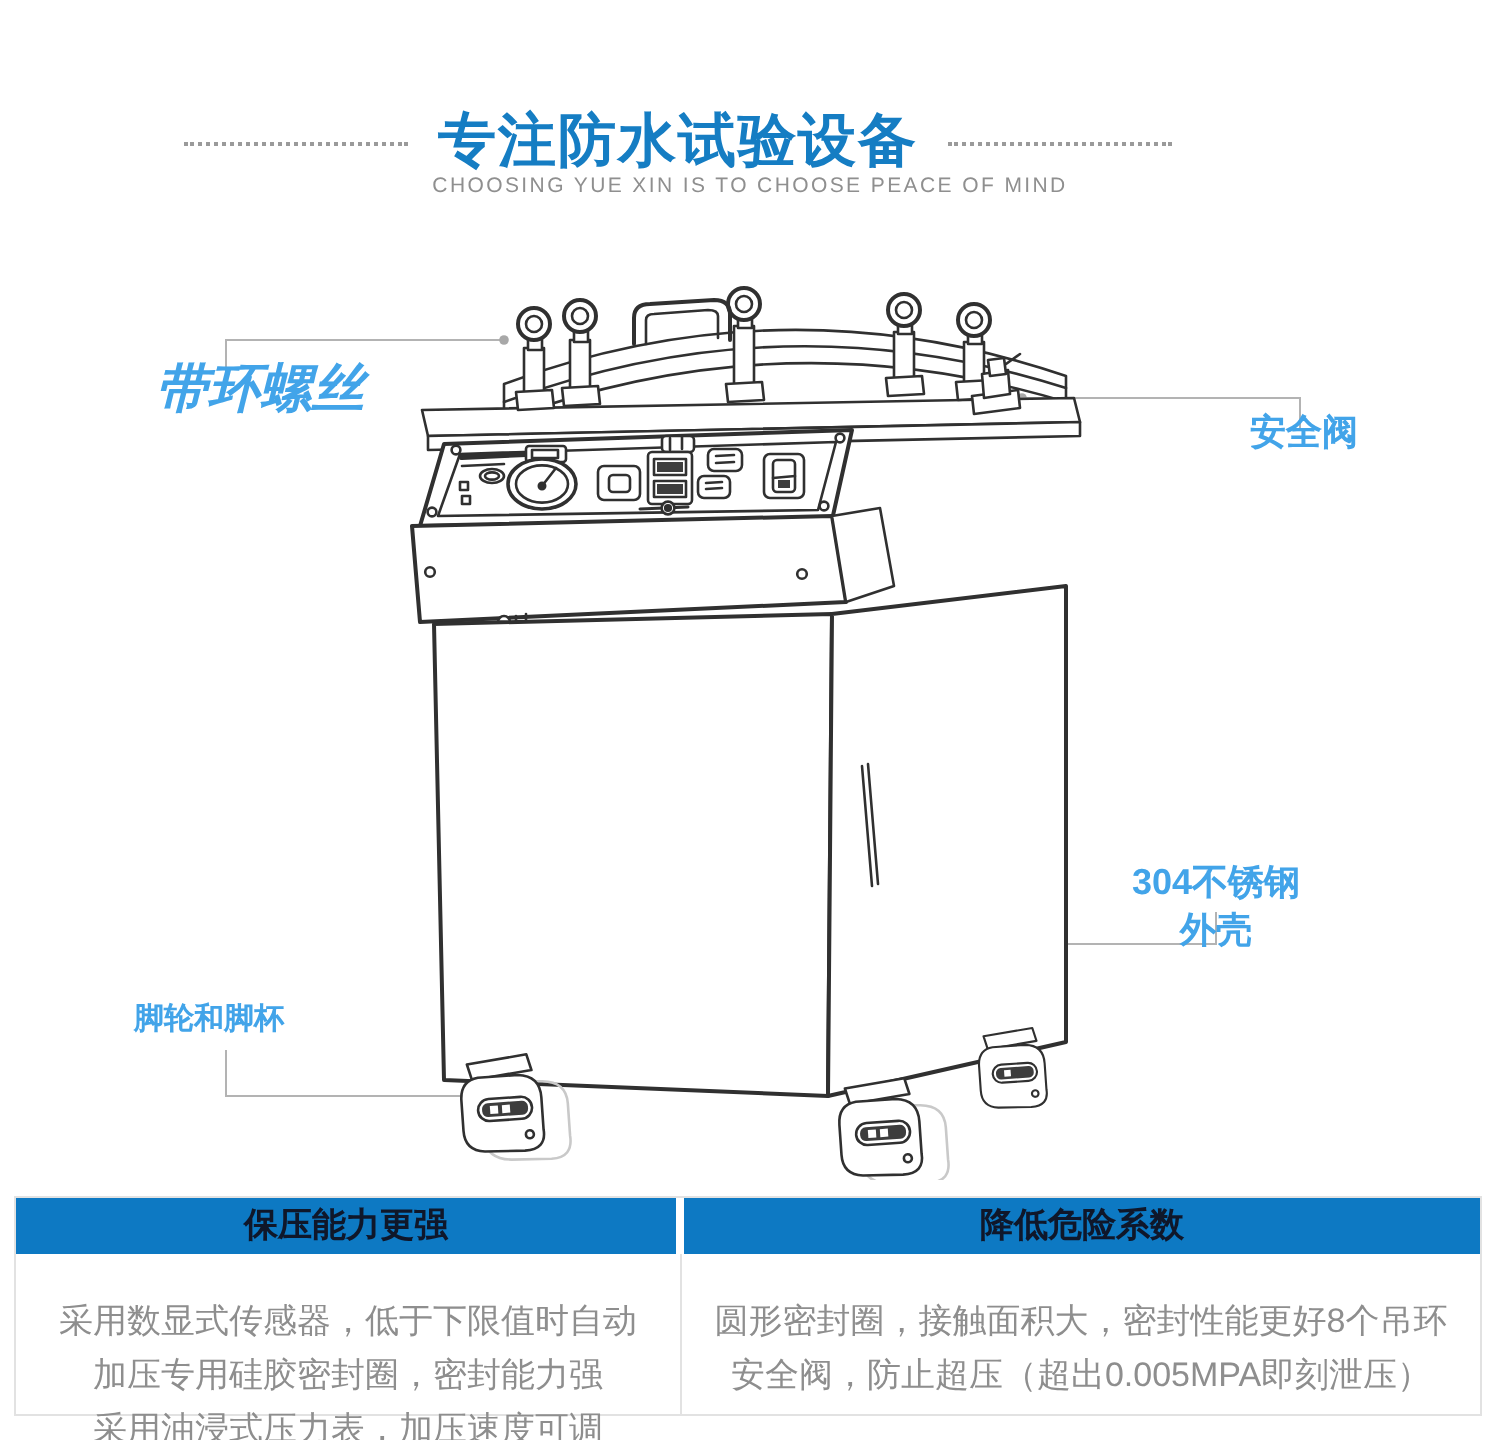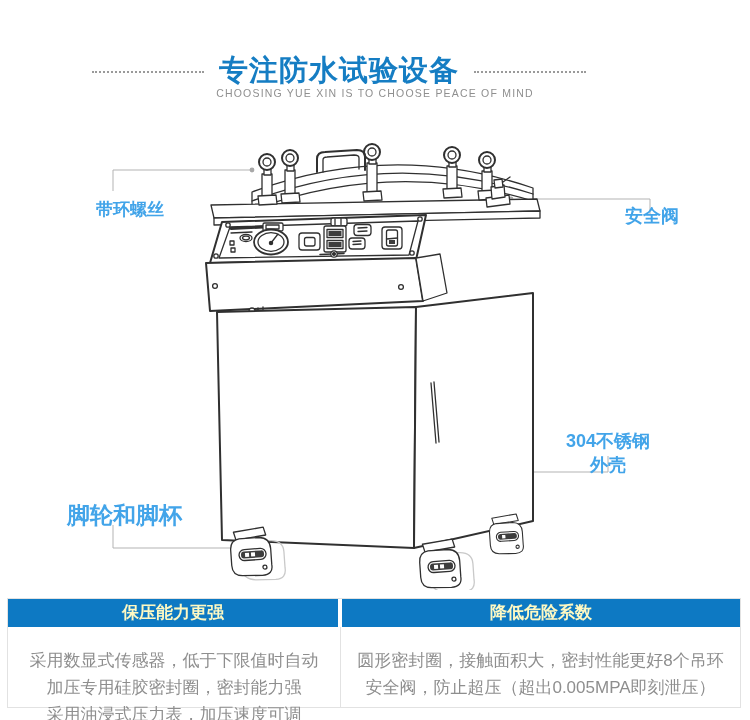--- a/index.html
+++ b/index.html
@@ -11,29 +11,29 @@
              display:flex;align-items:center;justify-content:center;gap:15px;text-align:right;}
   .dotted{width:112px;height:0;border-top:2px dotted #9a9a9a;margin-top:2px;}
   .page-title{font-size:29px;font-weight:bold;color:#157dc3;letter-spacing:1px;white-space:nowrap;}
   .subtitle{position:absolute;top:87px;left:0;width:750px;text-align:center;
             font-family:Liberation Sans, sans-serif;
             font-size:10.5px;color:#8f8f8f;letter-spacing:1.2px;white-space:nowrap;}
 
   
   .machine-svg{position:absolute;top:130px;left:0;width:750px;height:460px;}
   .callout-label{position:absolute;color:#42a4e9;font-weight:bold;text-align:center;white-space:nowrap;}
-  .lbl-ring{left:76px;top:194px;width:108px;font-size:17px;line-height:31px;}
+  .lbl-ring{left:76px;top:179px;width:108px;font-size:26px;line-height:31px;font-style:italic;}
   .lbl-safety{left:621px;top:204px;width:62px;font-size:18px;}
   .lbl-shell{left:551px;top:405px;width:114px;font-size:18px;line-height:24px;margin-top:24px;}
-  .lbl-casters{left:67px;top:500px;font-size:23px;}
+  .lbl-casters{left:67px;top:500px;font-size:15px;}
 
   
   .features{position:absolute;left:7px;top:598px;width:734px;height:110px;
             border:1px solid #e2e2e2;background:#ffffff;box-sizing:border-box;}
-  .feat-head{position:absolute;top:0;height:28px;background:#0d79c3;color:#fef9c3;
+  .feat-head{position:absolute;top:0;height:28px;background:#0d79c3;color:#0f172a;
              font-size:17px;font-weight:bold;text-align:center;line-height:28px;}
   .feat-head-left{left:0;width:330px;}
   .feat-head-right{left:334px;right:0;}
   .feat-divider{position:absolute;left:332px;top:28px;bottom:0;width:1px;background:#e2e2e2;}
   .feat-body{position:absolute;top:28px;bottom:0;padding-top:20px;text-align:center;
              font-size:17px;line-height:27px;color:#8e8e8e;}
   .feat-body-left{left:0;width:332px;}
   .feat-body-right{left:333px;right:0;}
 </style>
 </head>

